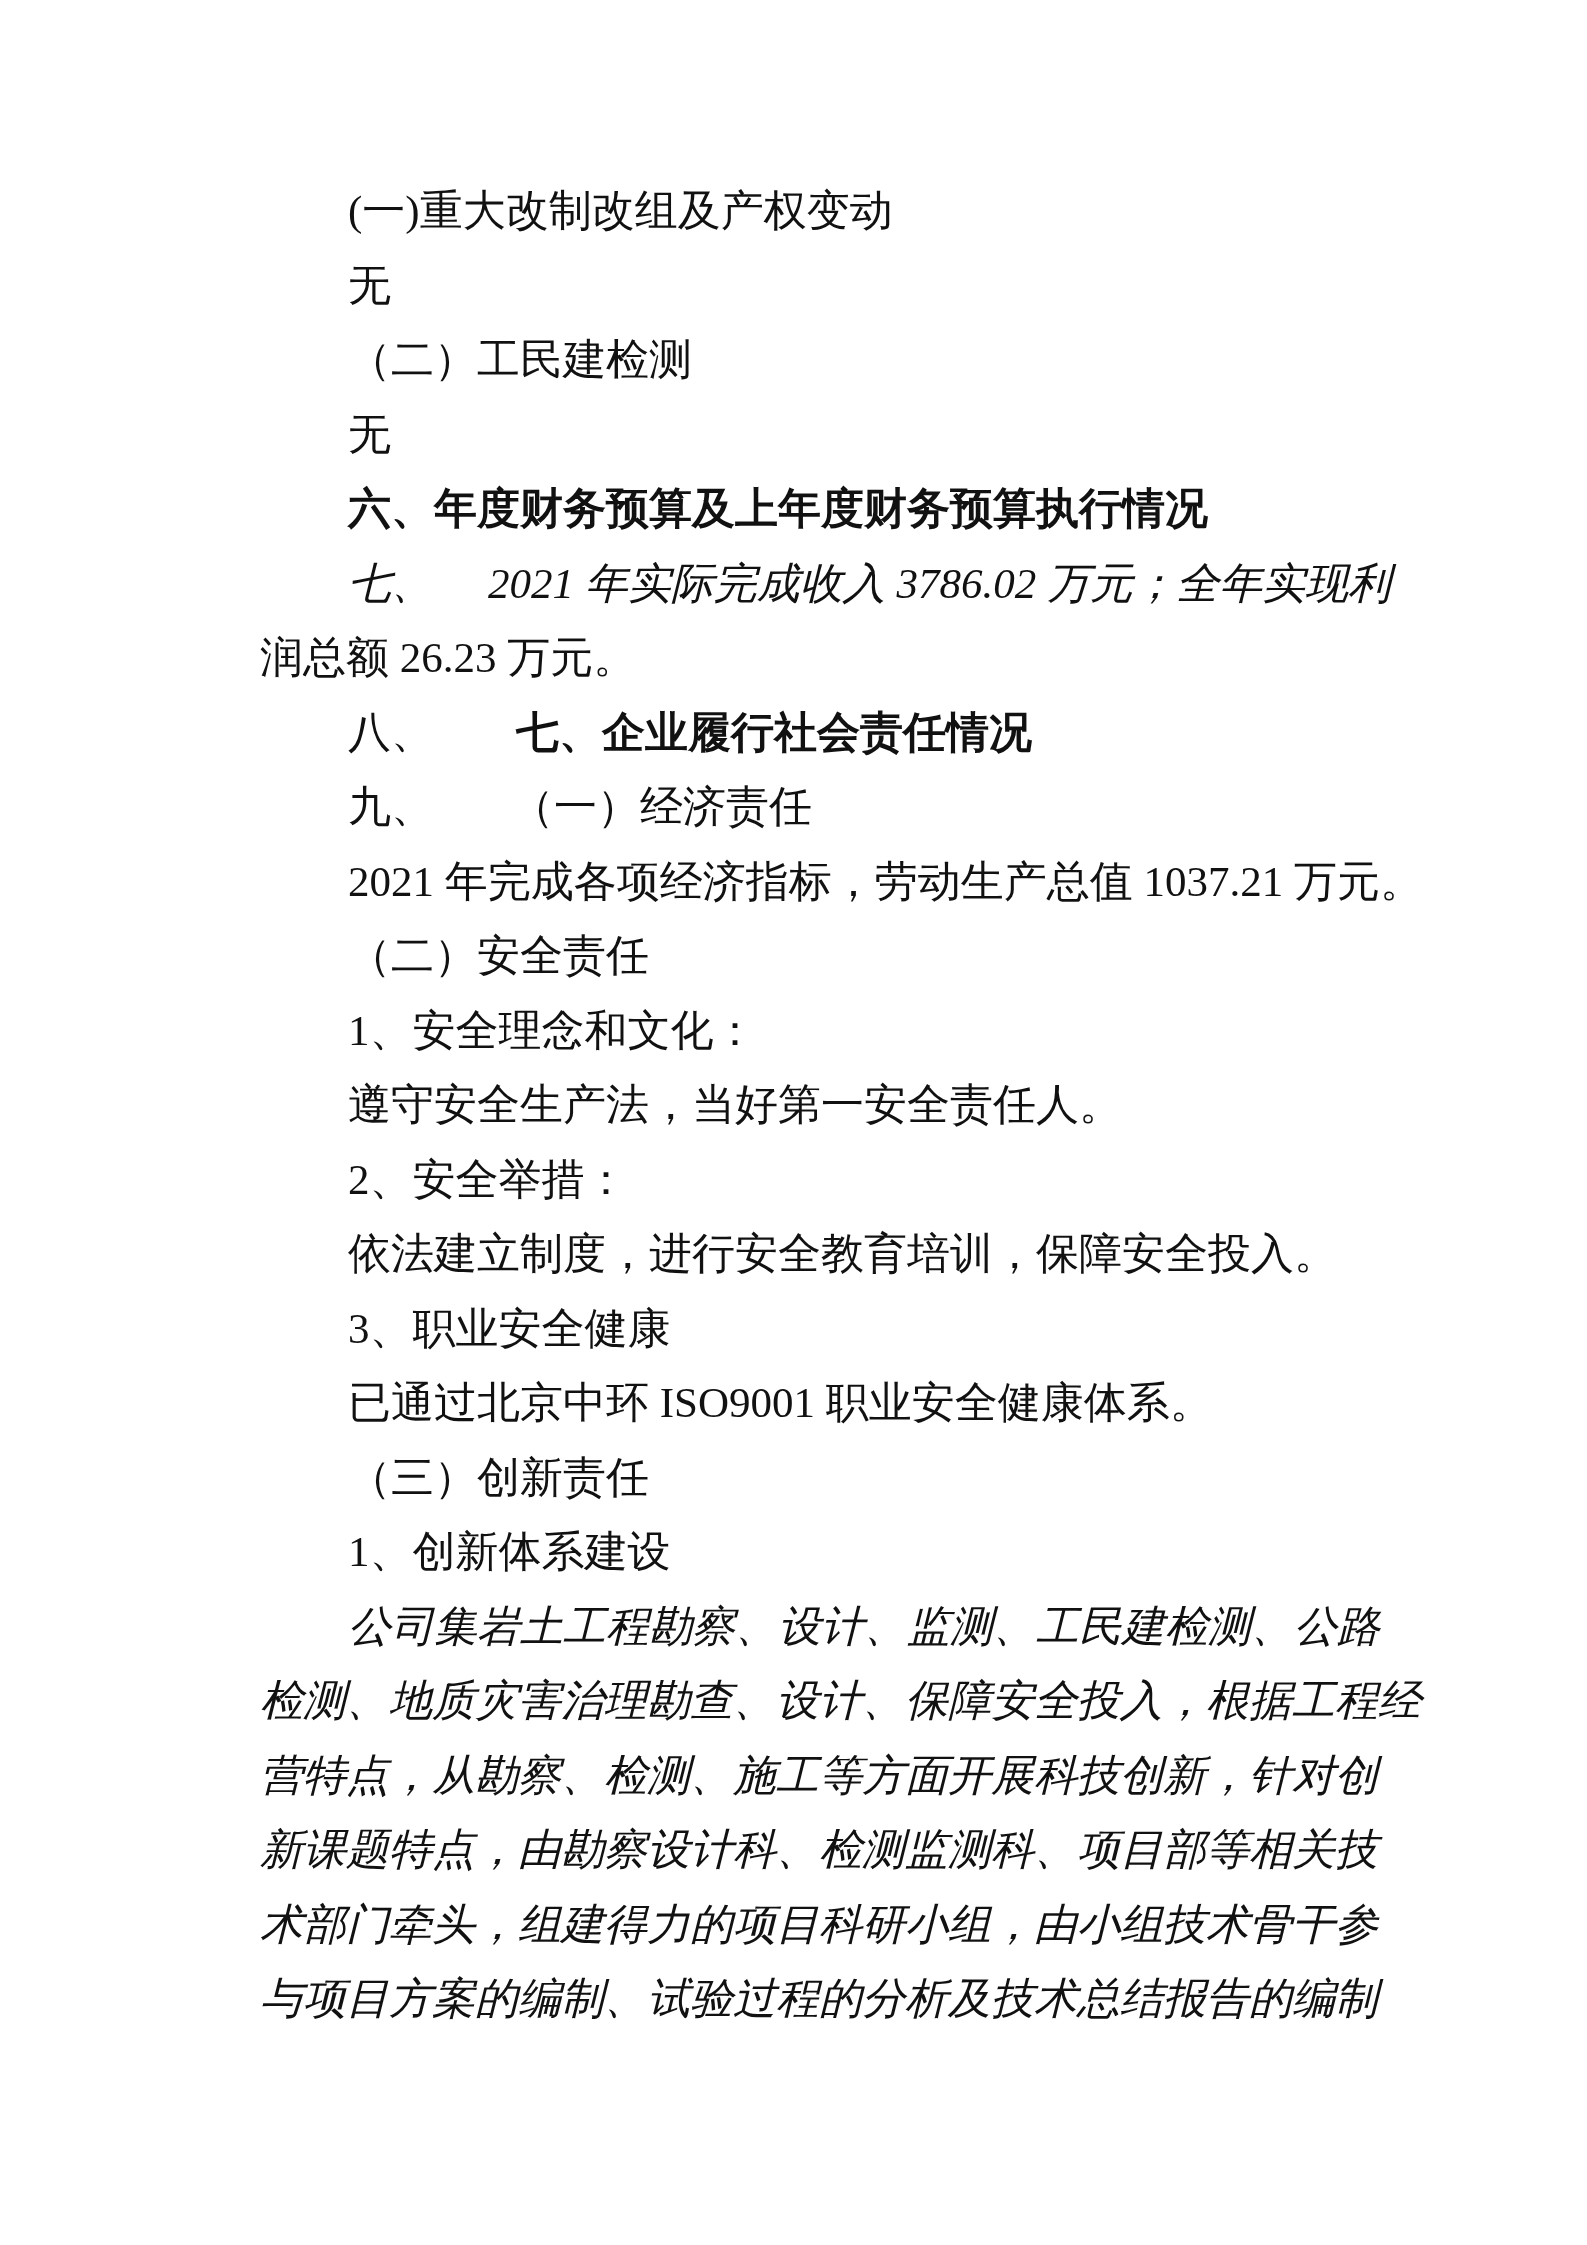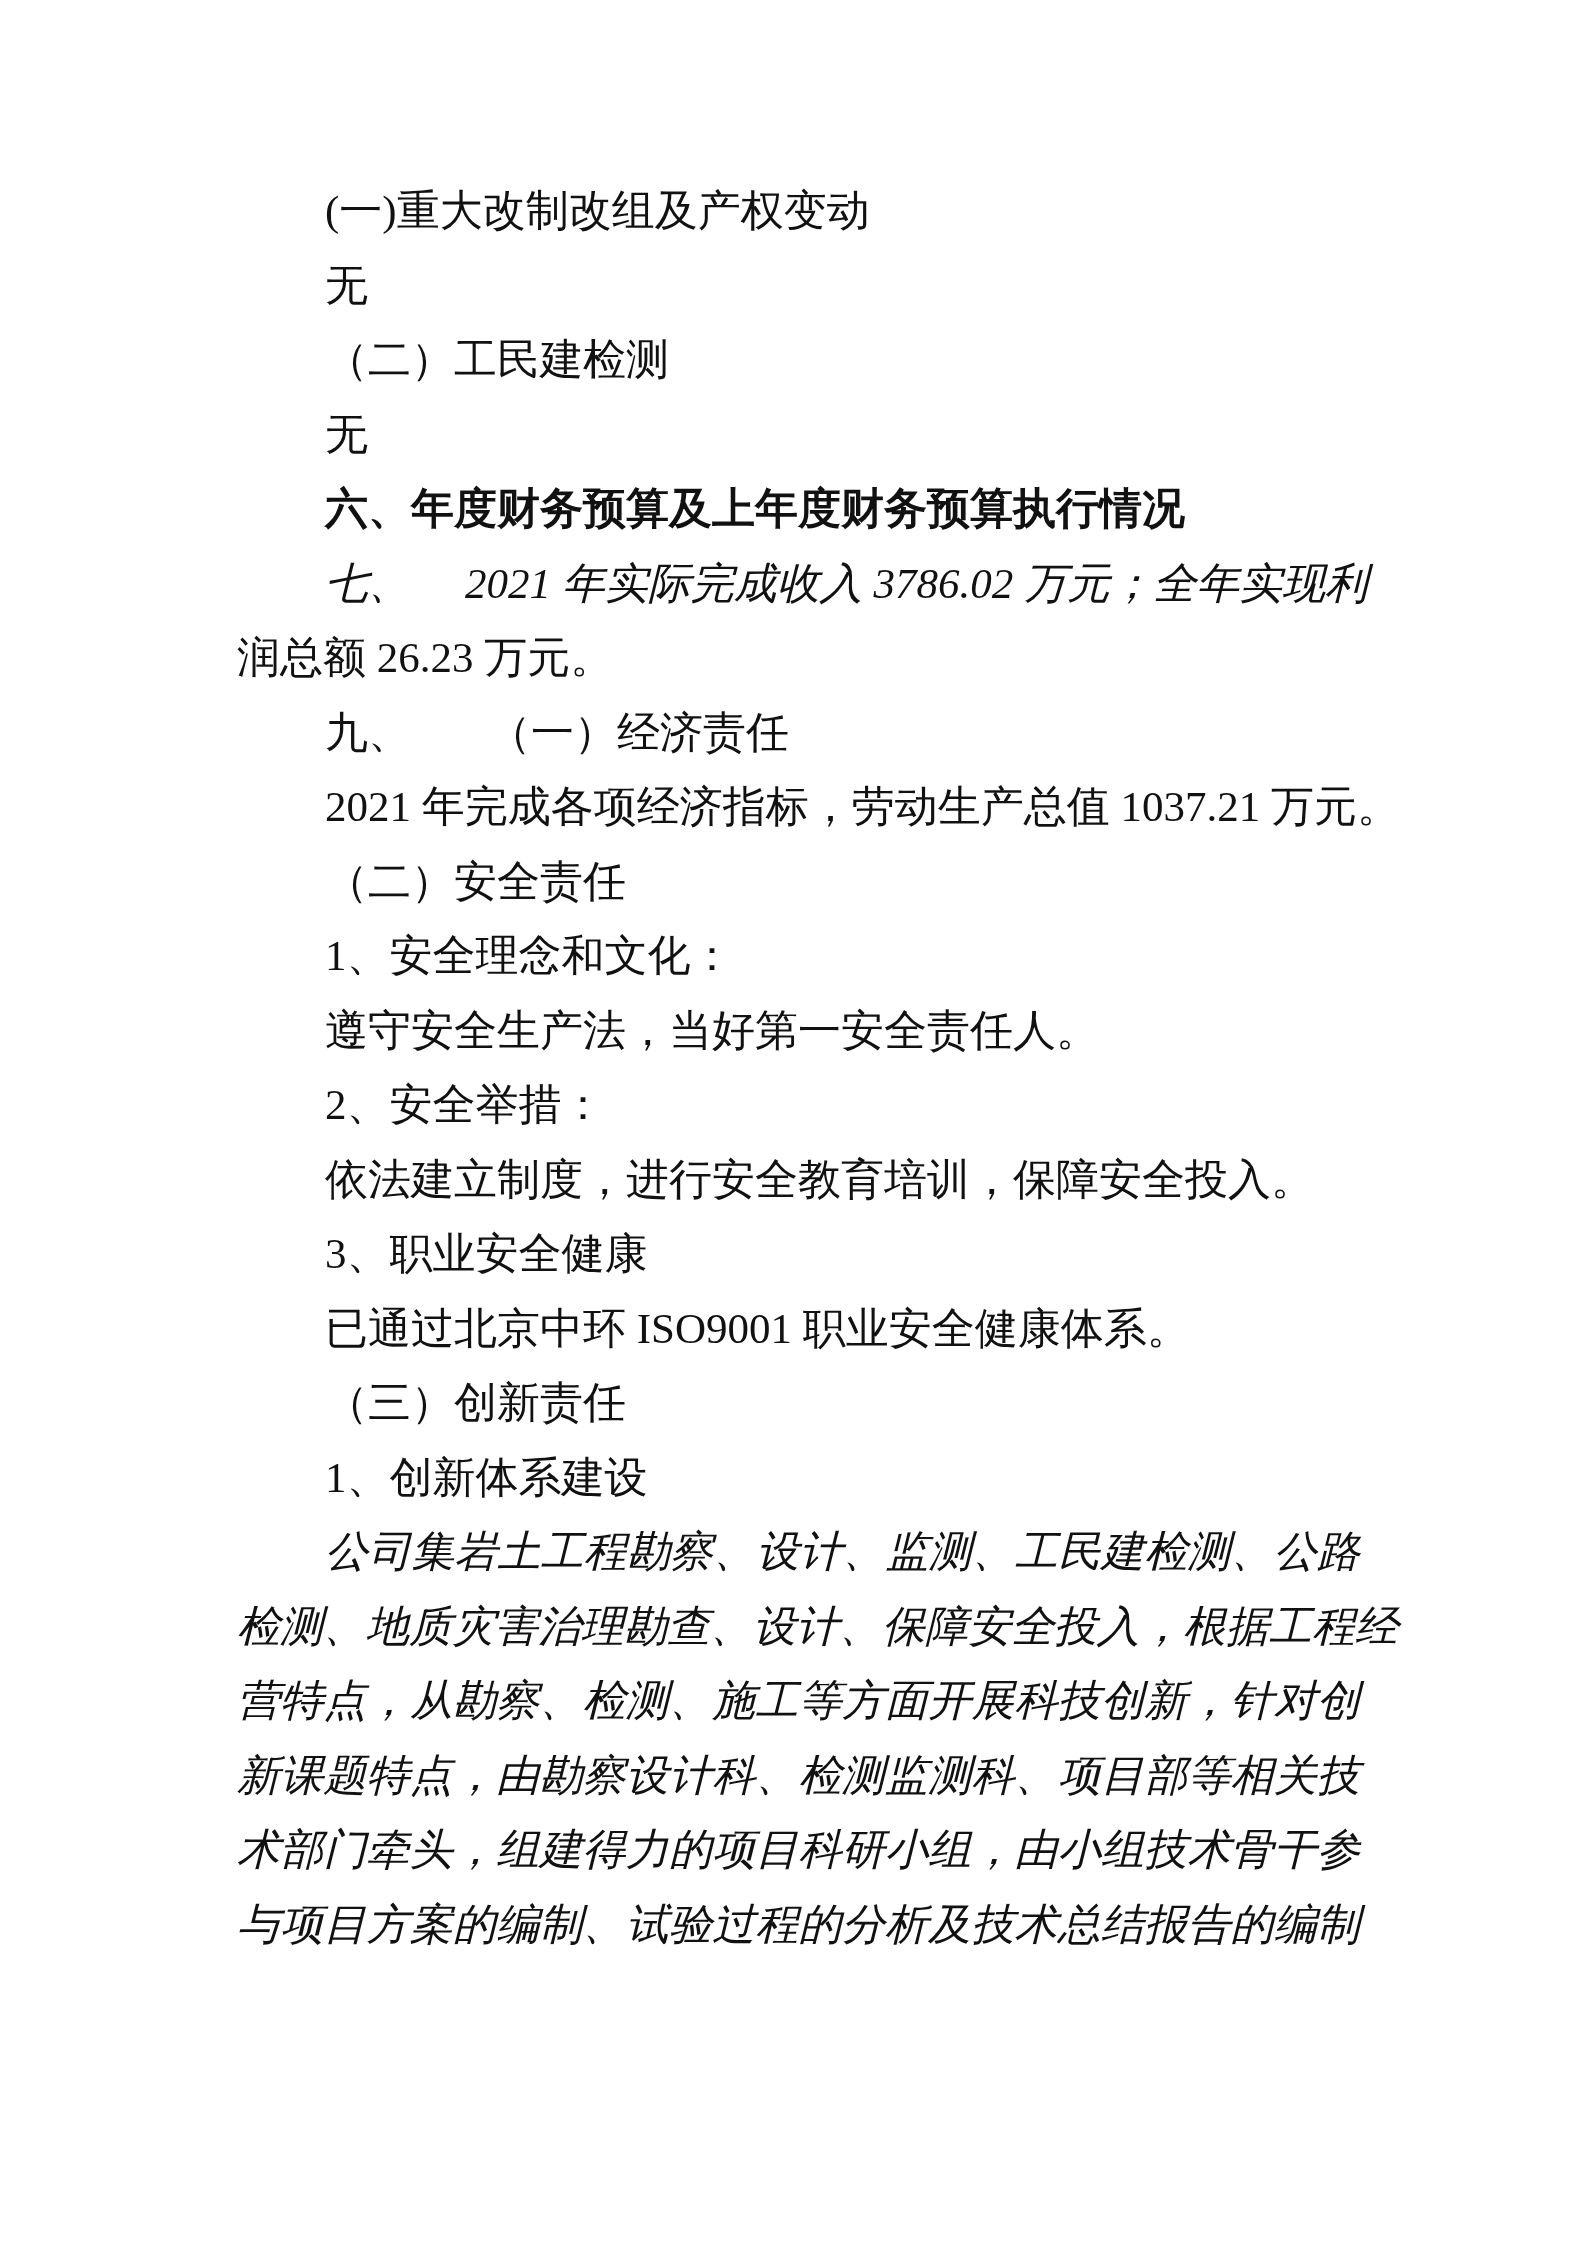--- a/index.html
+++ b/index.html
@@ -29,20 +29,21 @@
     font-family: "Liberation Serif", "DejaVu Serif", serif;
     font-size: 43px;
     line-height: 74.5px;
     color: #111111;
     letter-spacing: 0;
   }
   .line {
     white-space: nowrap;
     height: 74.5px;
     text-align: left;
+    margin-left: 23px;
   }
   .line.indent {
     padding-left: 88px;
   }
   .line.fill {
     text-align: justify;
     text-align-last: justify;
     font-style: italic;
   }
   .seg {
@@ -61,20 +62,21 @@
 
 <div class="page">
   <div class="doc-body" style="color: rgb(17, 17, 17);">
       <div class="line indent"><span class="seg">(一)重大改制改组及产权变动</span></div>
       <div class="line indent"><span class="seg">无</span></div>
       <div class="line indent"><span class="seg">（二）工民建检测</span></div>
       <div class="line indent"><span class="seg">无</span></div>
       <div class="line indent"><span class="seg bold">六、年度财务预算及上年度财务预算执行情况</span></div>
       <div class="line indent fill"><span class="seg">七、</span><span class="tab" style="width: 54px;"></span><span class="seg">2021 年实际完成收入 3786.02 万元；全年实现利</span></div>
       <div class="line"><span class="seg">润总额 26.23 万元。</span></div>
+      <div class="line indent"><span class="seg">八、</span><span class="tab" style="width: 82px;"></span><span class="seg bold">七、企业履行社会责任情况</span></div>
       <div class="line indent"><span class="seg">九、</span><span class="tab" style="width: 77px;"></span><span class="seg">（一）经济责任</span></div>
       <div class="line indent"><span class="seg">2021 年完成各项经济指标，劳动生产总值 1037.21 万元。</span></div>
       <div class="line indent"><span class="seg">（二）安全责任</span></div>
       <div class="line indent"><span class="seg">1、安全理念和文化：</span></div>
       <div class="line indent"><span class="seg">遵守安全生产法，当好第一安全责任人。</span></div>
       <div class="line indent"><span class="seg">2、安全举措：</span></div>
       <div class="line indent"><span class="seg">依法建立制度，进行安全教育培训，保障安全投入。</span></div>
       <div class="line indent"><span class="seg">3、职业安全健康</span></div>
       <div class="line indent"><span class="seg">已通过北京中环 ISO9001 职业安全健康体系。</span></div>
       <div class="line indent"><span class="seg">（三）创新责任</span></div>

